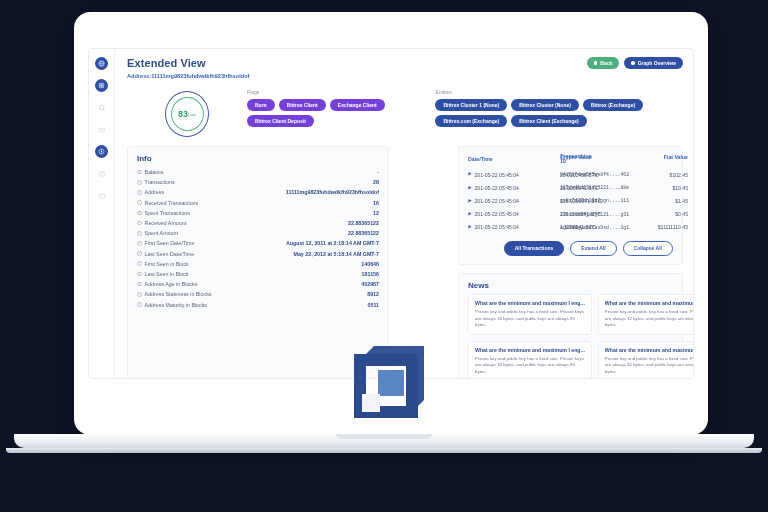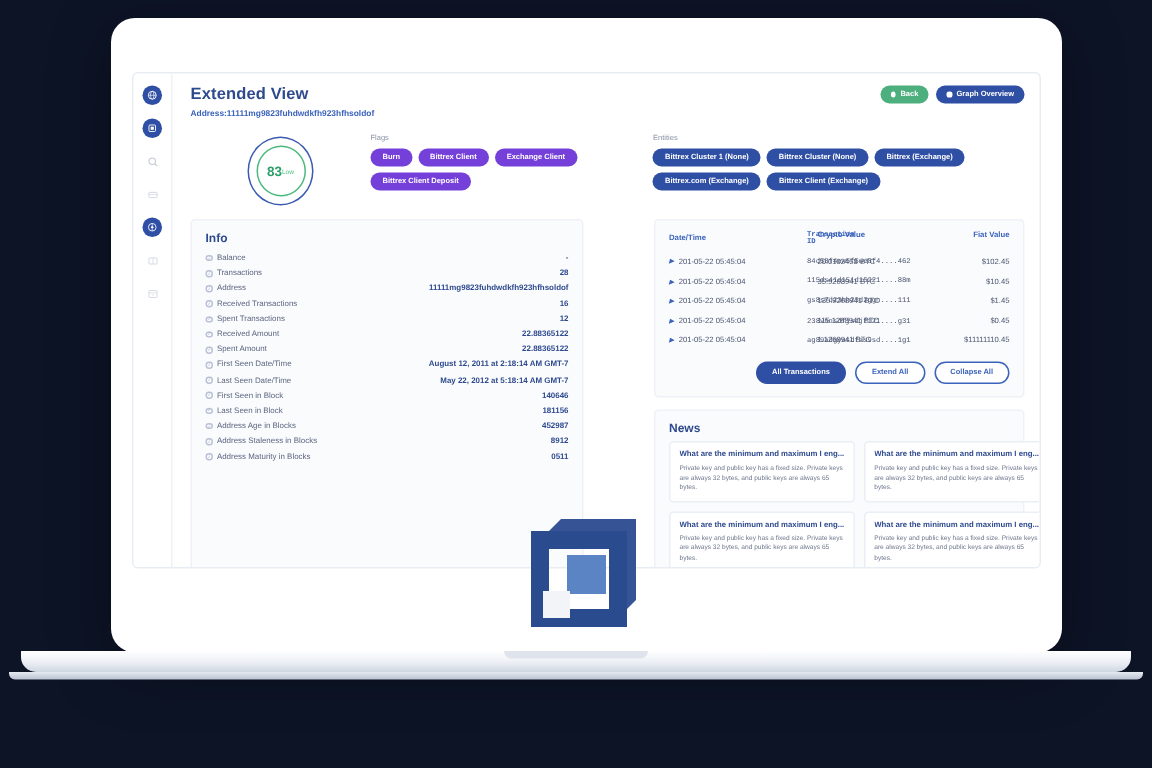--- a/index.html
+++ b/index.html
@@ -111,21 +111,21 @@
   .tag-rows { display:flex; flex-wrap:wrap; gap:4px; max-width:168px; }
   .tag-rows.ent { max-width:250px; }
   .tag {
     font-size:5px; font-weight:bold; color:#fff;
     padding:3px 8px; border-radius:9px; white-space:nowrap;
   }
   .tag.flag { background:#7540d9; }
   .tag.entity { background:#2f4fa5; }
 
   
-  .panels { display:flex; gap:1px; margin-top:9px; }
+  .panels { display:flex; gap:23px; margin-top:9px; }
   .panel {
     background:#fafbfd; border:1px solid #eef1f6; border-radius:3px;
     padding:7px 9px;
   }
   .panel-title { font-size:8px; font-weight:bold; color:#2e4a8e; margin-bottom:4px;}
   .info-panel { width:262px; flex:0 0 262px; }
   .right-col { flex:1; display:flex; flex-direction:column; gap:8px; min-width:0;padding-left:46px;}
 
   
   .info-row {

